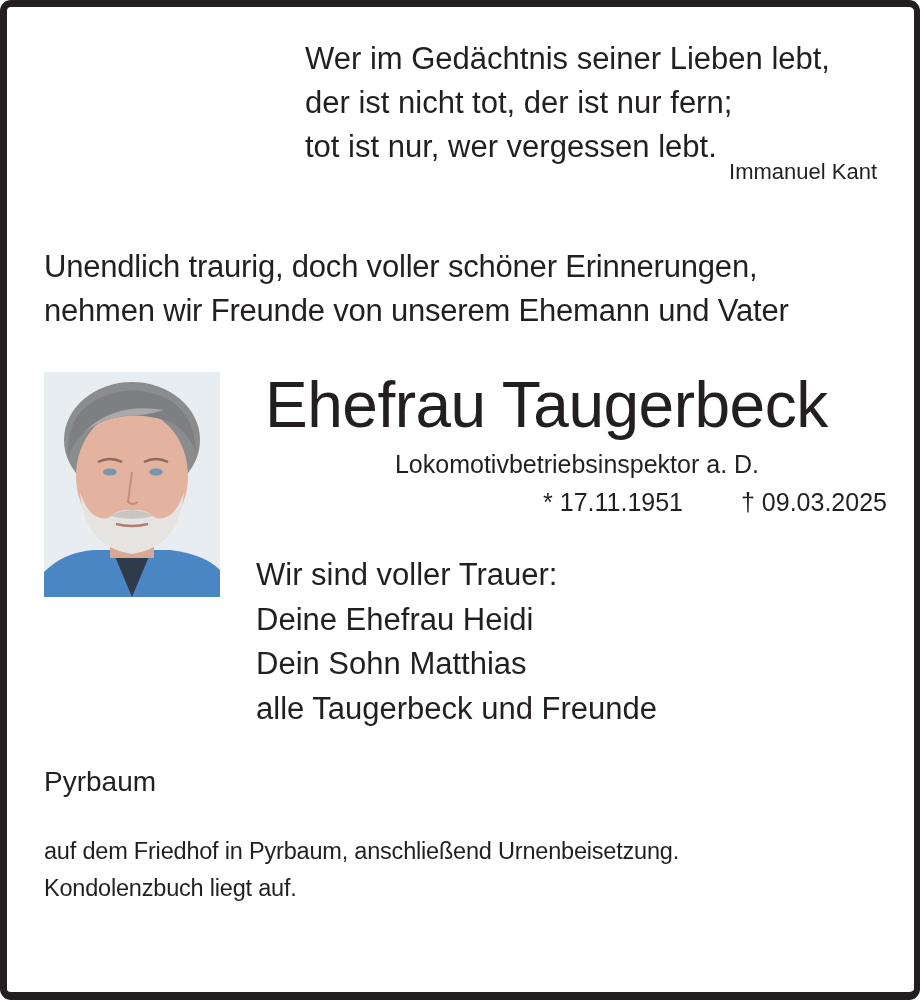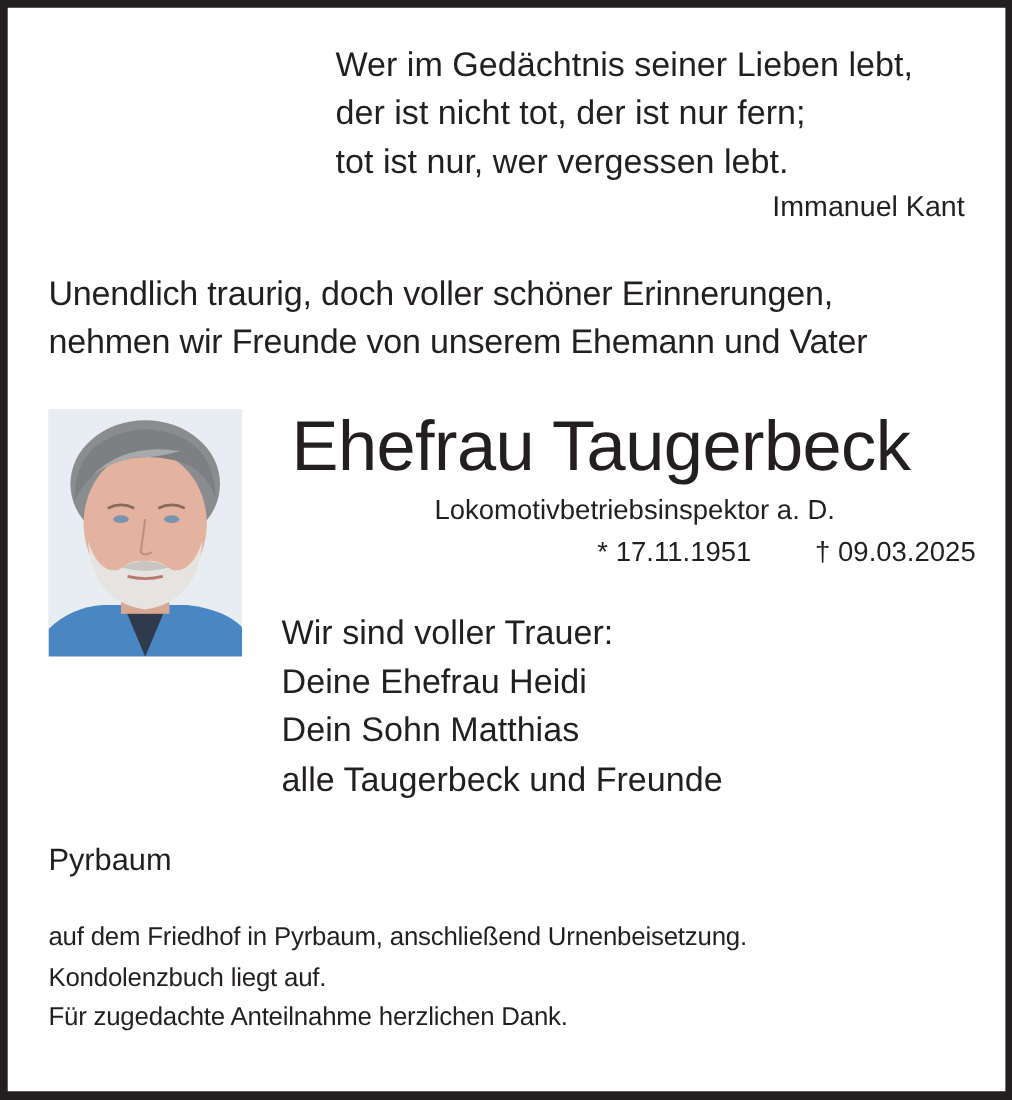--- a/index.html
+++ b/index.html
@@ -5,28 +5,29 @@
     html, body { margin: 0; padding: 0; background: #ffffff; }
     body { width: 920px; height: 1000px; position: relative; overflow: hidden; }
     .frame {
       position: absolute; left: 0; top: 0; width: 920px; height: 1000px;
       box-sizing: border-box;
       border-left: 7px solid #231f20;
       border-top: 7px solid #231f20;
       border-right: 6px solid #231f20;
       border-bottom: 8px solid #231f20;
       background: #ffffff;
+      border-radius: 11px;
     }
     .txt {
       position: absolute; color: #231f20;
       font-family: "Liberation Sans", "DejaVu Sans", sans-serif;
       white-space: nowrap; margin: 0;
     }
     .quote { left: 298px; top: 30px; font-size: 31px; line-height: 44px; }
-    .author { right: 37px; top: 163px; font-size: 26px; line-height: 34px; text-align: right; }
+    .author { right: 37px; top: 148px; font-size: 22px; line-height: 34px; text-align: right; }
     .intro { left: 37px; top: 238px; font-size: 31px; line-height: 44px; letter-spacing: -0.2px; }
     .photo {
       position: absolute; left: 37px; top: 365px; width: 176px; height: 225px;
       overflow: hidden; background: #e6ebef;
     }
     .name { left: 258px; top: 360px; font-size: 64px; line-height: 76px; letter-spacing: -0.5px; }
     .title-line { left: 260px; width: 620px; text-align: center; top: 440px; font-size: 25px; line-height: 34px; }
     .dates { left: 260px; width: 620px; top: 478px; font-size: 25px; line-height: 34px; text-align: right; }
     .dates span { display: inline-block; }
     .dates .gap { width: 58px; }
@@ -91,16 +92,15 @@
     <div>Deine Ehefrau Heidi</div>
     <div>Dein Sohn Matthias</div>
     <div>alle Taugerbeck und Freunde</div>
   </div>
 
   <div class="txt place">Pyrbaum</div>
 
   <div class="txt service">
     <div>auf dem Friedhof in Pyrbaum, anschließend Urnenbeisetzung.</div>
     <div>Kondolenzbuch liegt auf.</div>
-    <div>Für zugedachte Anteilnahme herzlichen Dank.</div>
   </div>
 
 </div>
 
 </body></html>

